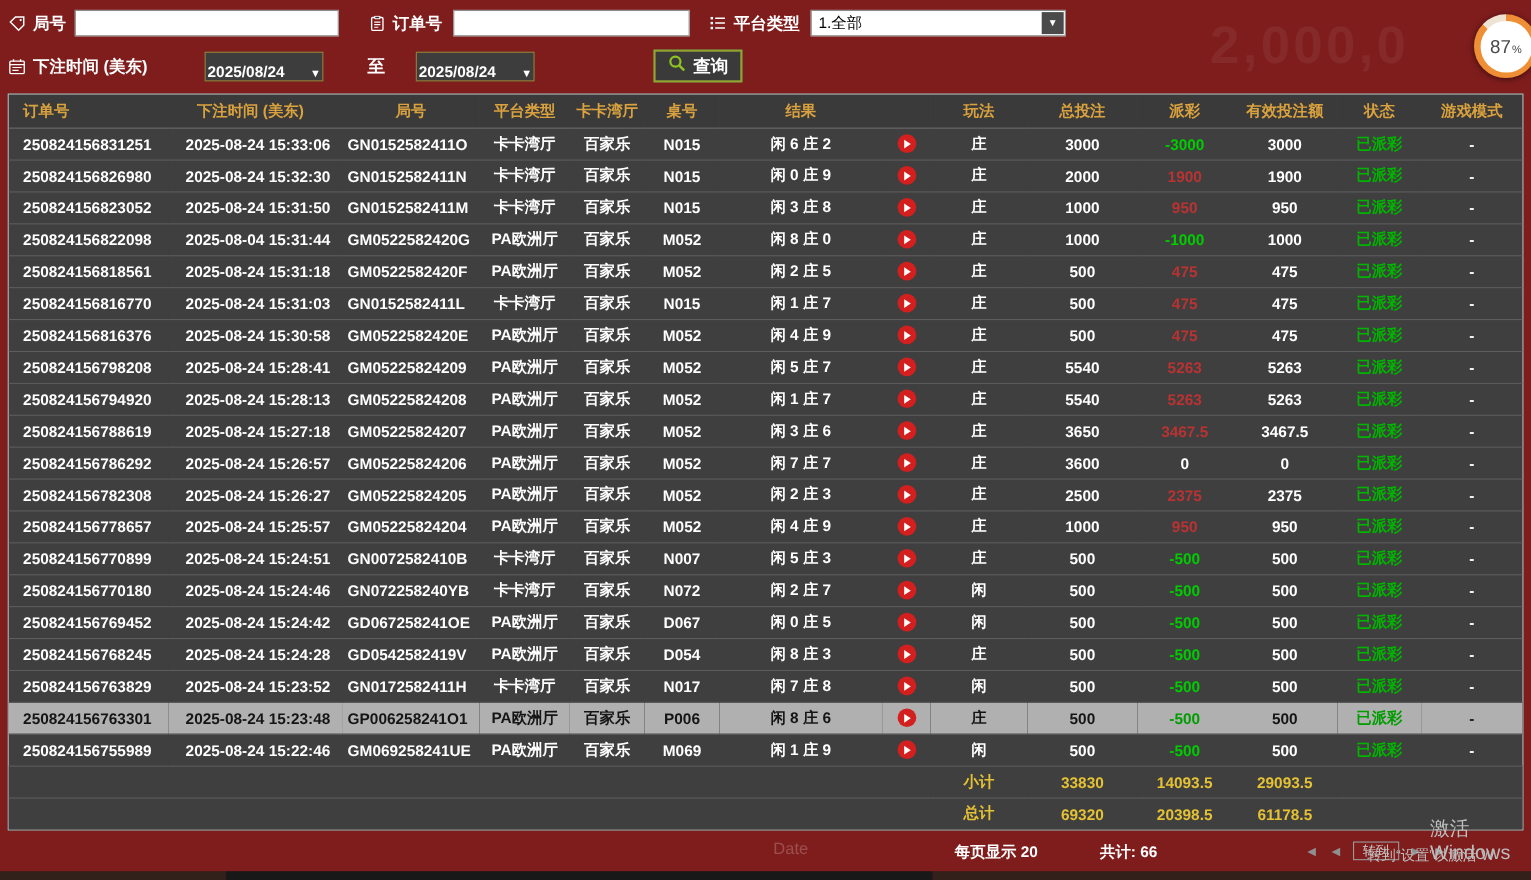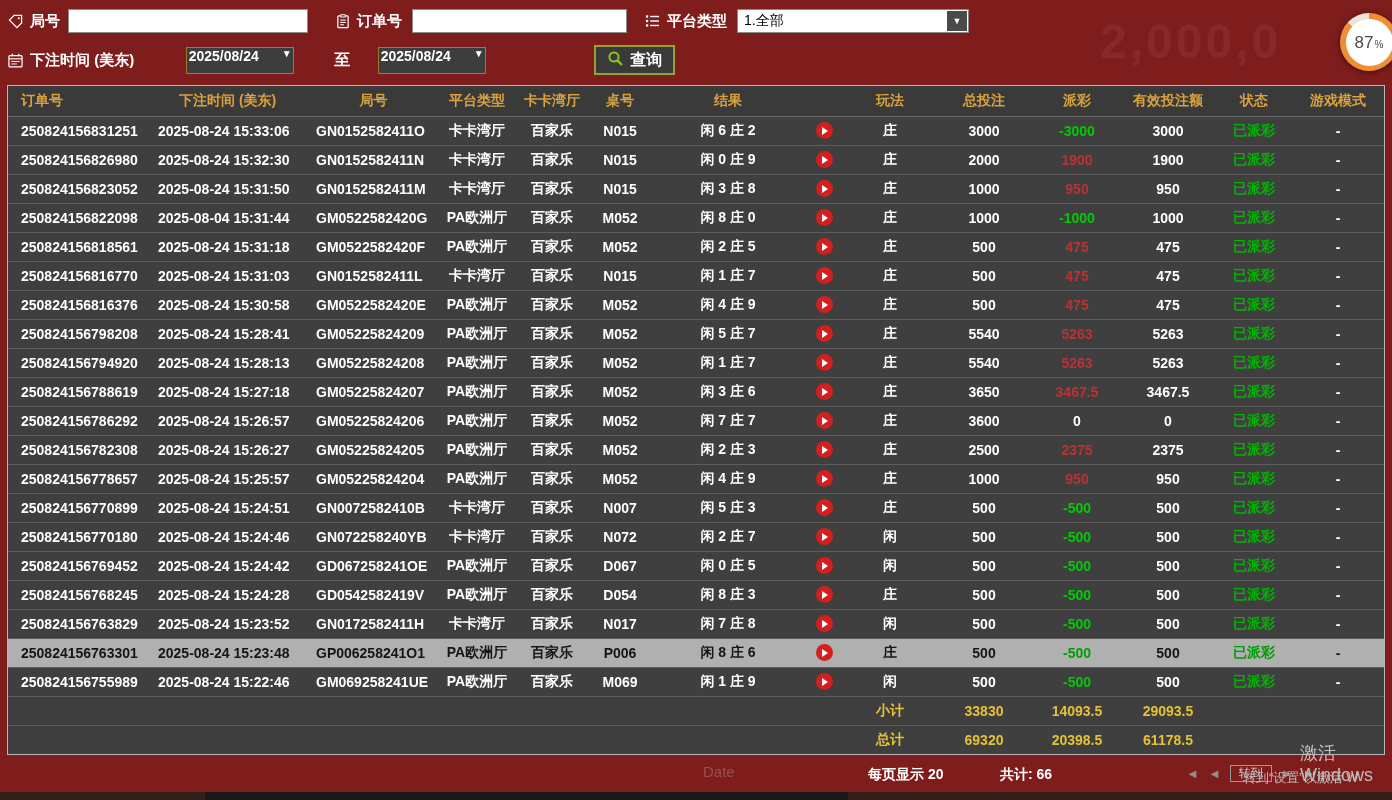--- a/index.html
+++ b/index.html
@@ -15,21 +15,21 @@
   .flabel{display:flex;align-items:center;gap:7px;color:#fff;font-weight:bold;font-size:15px;white-space:nowrap}
   .flabel svg{display:block}
   .text-input{height:24px;background:#fff;border:1px solid #8a8a8a;font-size:14px;padding:0 5px;color:#222}
   .round-input{width:240px;margin-left:8px}
   .order-input{width:215px;margin-left:10px}
   .grp-order{margin-left:28px}
   .grp-platform{margin-left:18px}
   .select{width:232px;height:24px;margin-left:10px;background:#fff;border:1px solid #8a8a8a;display:flex;align-items:center;cursor:pointer}
   .select .val{flex:1;padding-left:6px;font-size:14px;color:#000}
   .select .arrow{width:20px;height:20px;background:#4a4a4a;margin-right:1px;display:flex;align-items:center;justify-content:center;color:#fff;font-size:9px}
-  .date-btn{width:108px;height:27px;margin-left:52px;background:#3d3d3d;border:1px solid #9c7c34;color:#fff;font-weight:bold;font-size:14px;display:flex;align-items:flex-start;justify-content:center;gap:23px;cursor:pointer}
+  .date-btn{width:108px;height:27px;margin-left:52px;background:#3d3d3d;border:1px solid #9c7c34;color:#fff;font-weight:bold;font-size:14px;display:flex;align-items:flex-end;justify-content:center;gap:23px;cursor:pointer}
   .date-btn .arrow{font-size:10px}
   .date-btn.second{margin-left:28px}
   .to-label{margin-left:40px;color:#fff;font-weight:bold;font-size:16px}
   .query-btn{height:30px;margin-left:108px;padding:0 11px;background:#3a3a3a;border:2px solid #93a433;display:flex;align-items:center;gap:6px;color:#fff;font-weight:bold;font-size:16px;cursor:pointer}
 
   
   .gauge{position:absolute;top:13px;left:1340px;width:58px;height:58px;border-radius:50%;
          background:conic-gradient(#ef8f35 0 313deg,#efe4d4 313deg 360deg);
          display:flex;align-items:center;justify-content:center;box-shadow:0 1px 6px rgba(0,0,0,.55);z-index:6}
   .gauge-inner{width:47px;height:47px;border-radius:50%;background:#fff;display:flex;align-items:baseline;justify-content:center;color:#4a4a4a;padding-top:14px}
@@ -37,21 +37,21 @@
   .gauge-inner .pct{font-size:10px;margin-left:1px}
 
   
   .table-wrap{margin:0 7px;border:1px solid #b5b5b5;background:#3f3f3f}
   table{width:100%;border-collapse:collapse;table-layout:fixed}
   thead th{height:30px;color:#daa23e;font-size:14px;font-weight:bold;background:#3a3a3a;border-bottom:1px solid #6a6a6a;text-align:center;white-space:nowrap;overflow:hidden}
   th.hl1{text-align:left;padding-left:13px}
   th.hl2{text-align:left;padding-left:26px}
   tbody td{height:29px;color:#fff;font-size:14px;font-weight:bold;text-align:center;background:#3f3f3f;border-bottom:1px solid #5d5d5d;white-space:nowrap;overflow:hidden}
   td.al-order{text-align:left;padding-left:13px}
-  td.al-time{text-align:left;padding-left:5px}
+  td.al-time{text-align:center;padding-left:5px}
   td.al-round{text-align:left;padding-left:5px}
   td.neg{color:#00cc00}
   td.pos{color:#b93333}
   td.zero{color:#fff}
   td.status{color:#00b400}
   tr.selected td{background:#b0b0b0;color:#151515}
   tr.selected td.neg{color:#009d00}
   tr.selected td.status{color:#009d00}
   .play{display:inline-flex;width:17px;height:17px;border-radius:50%;background:#d41f1f;align-items:center;justify-content:center;vertical-align:middle;cursor:pointer}
   .play::after{content:"";margin-left:2px;border-left:6px solid #fff;border-top:4px solid transparent;border-bottom:4px solid transparent}

